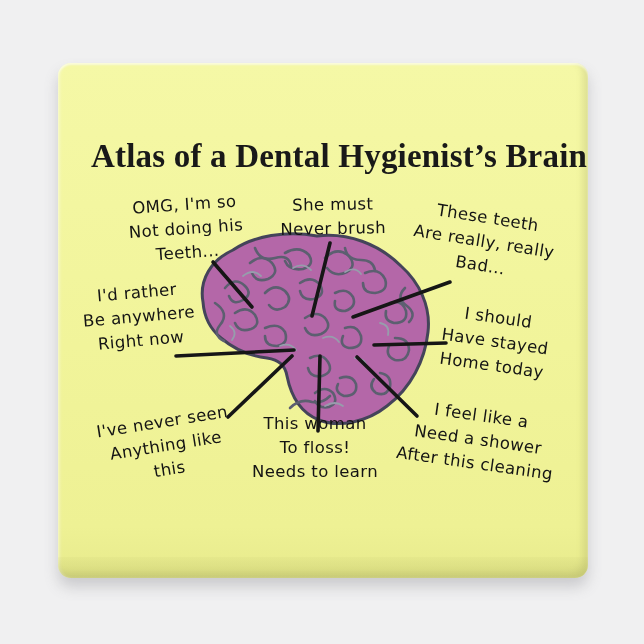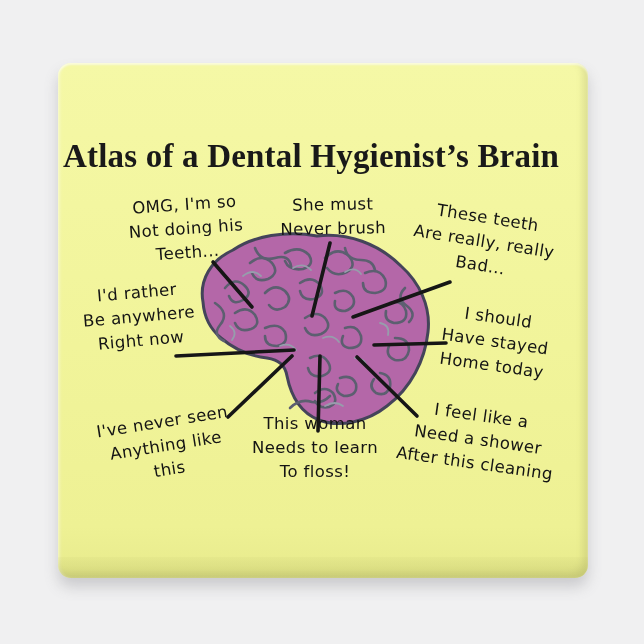--- a/index.html
+++ b/index.html
@@ -30,21 +30,21 @@
     position: absolute;
     left: 0; right: 0; bottom: 0;
     height: 21px;
     border-radius: 0 0 13px 13px;
     background: linear-gradient(180deg, rgba(190,192,110,0.10), rgba(165,168,90,0.28));
   }
 
   
   .title {
     position: absolute;
-    left: 46px; top: 138px;
+    left: 74px; top: 138px;
     width: 530px;
     text-align: center;
     font-family: "Liberation Serif", serif;
     font-weight: bold;
     font-size: 33px;
     letter-spacing: 0.2px;
     color: #191919;
   }
 
   
@@ -164,22 +164,22 @@
   </div>
 
   <div class="label" id="lab-seen">
     <span>I've never seen</span>
     <span>Anything like</span>
     <span>this</span>
   </div>
 
   <div class="label" id="lab-floss">
     <span>This woman</span>
+    <span>To floss!</span>
     <span>Needs to learn</span>
-    <span>To floss!</span>
   </div>
 
   <div class="label" id="lab-shower">
     <span>I feel like a</span>
     <span>Need a shower</span>
     <span>After this cleaning</span>
   </div>
 
 </div>
 

